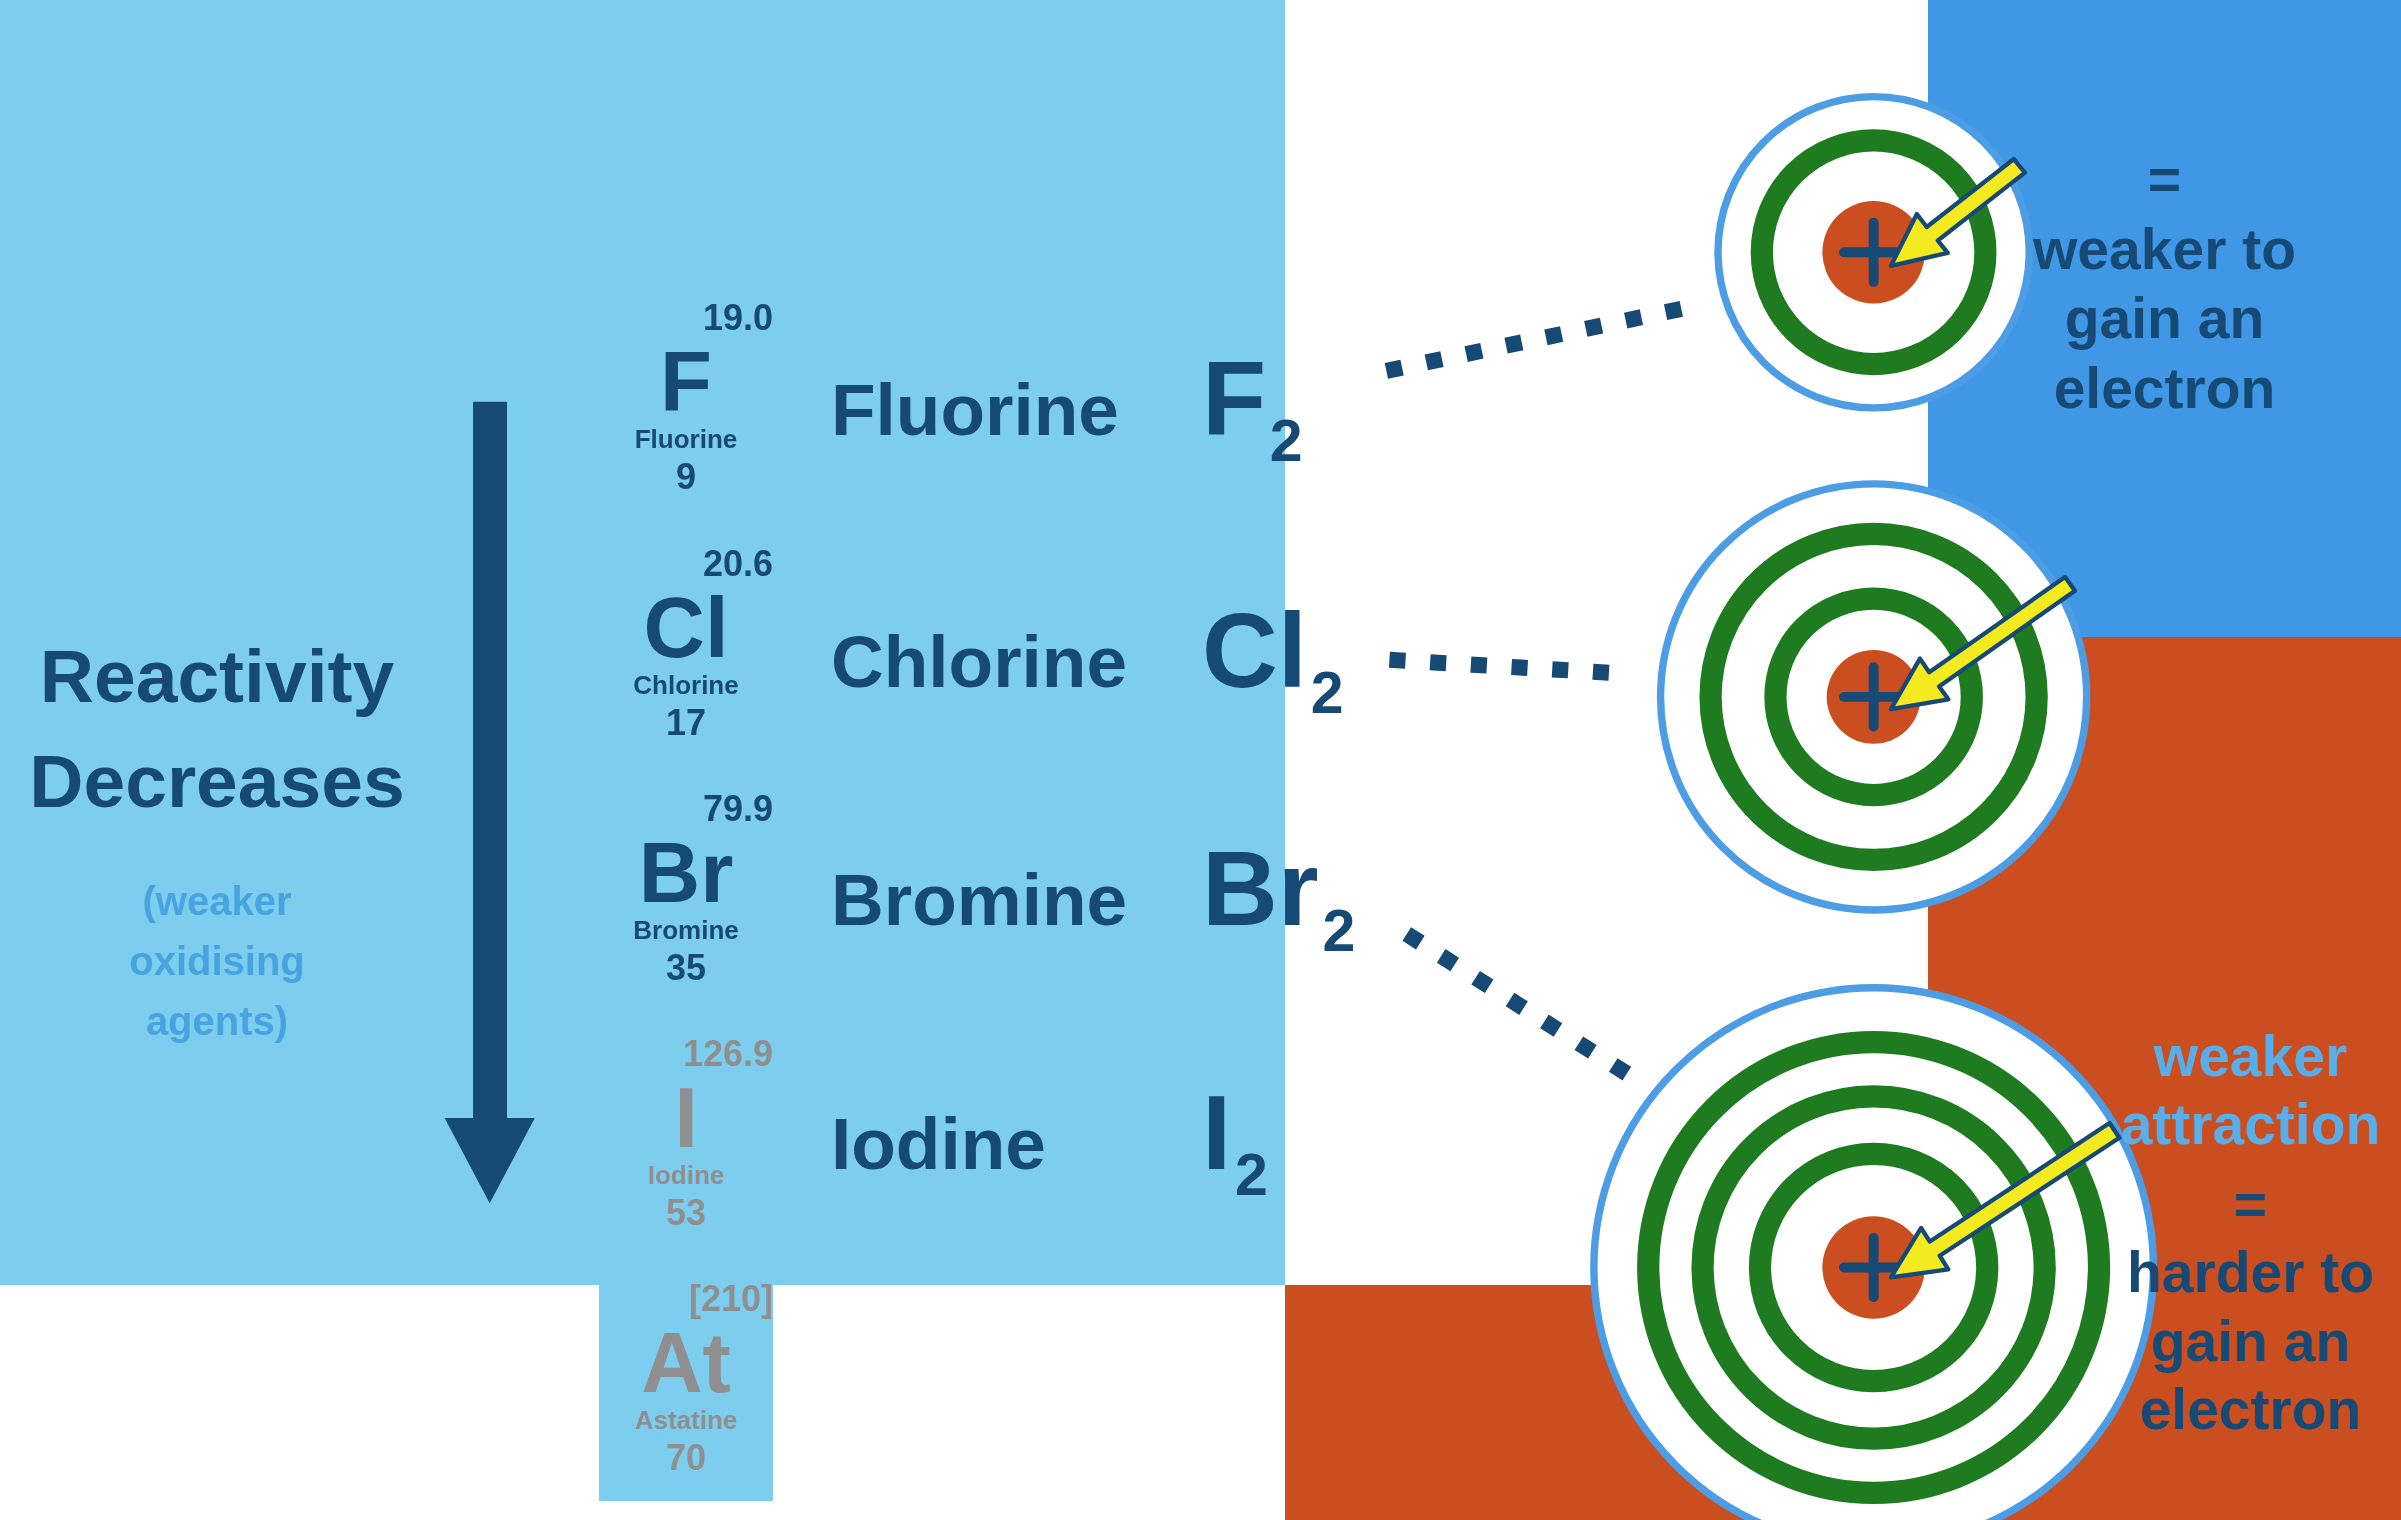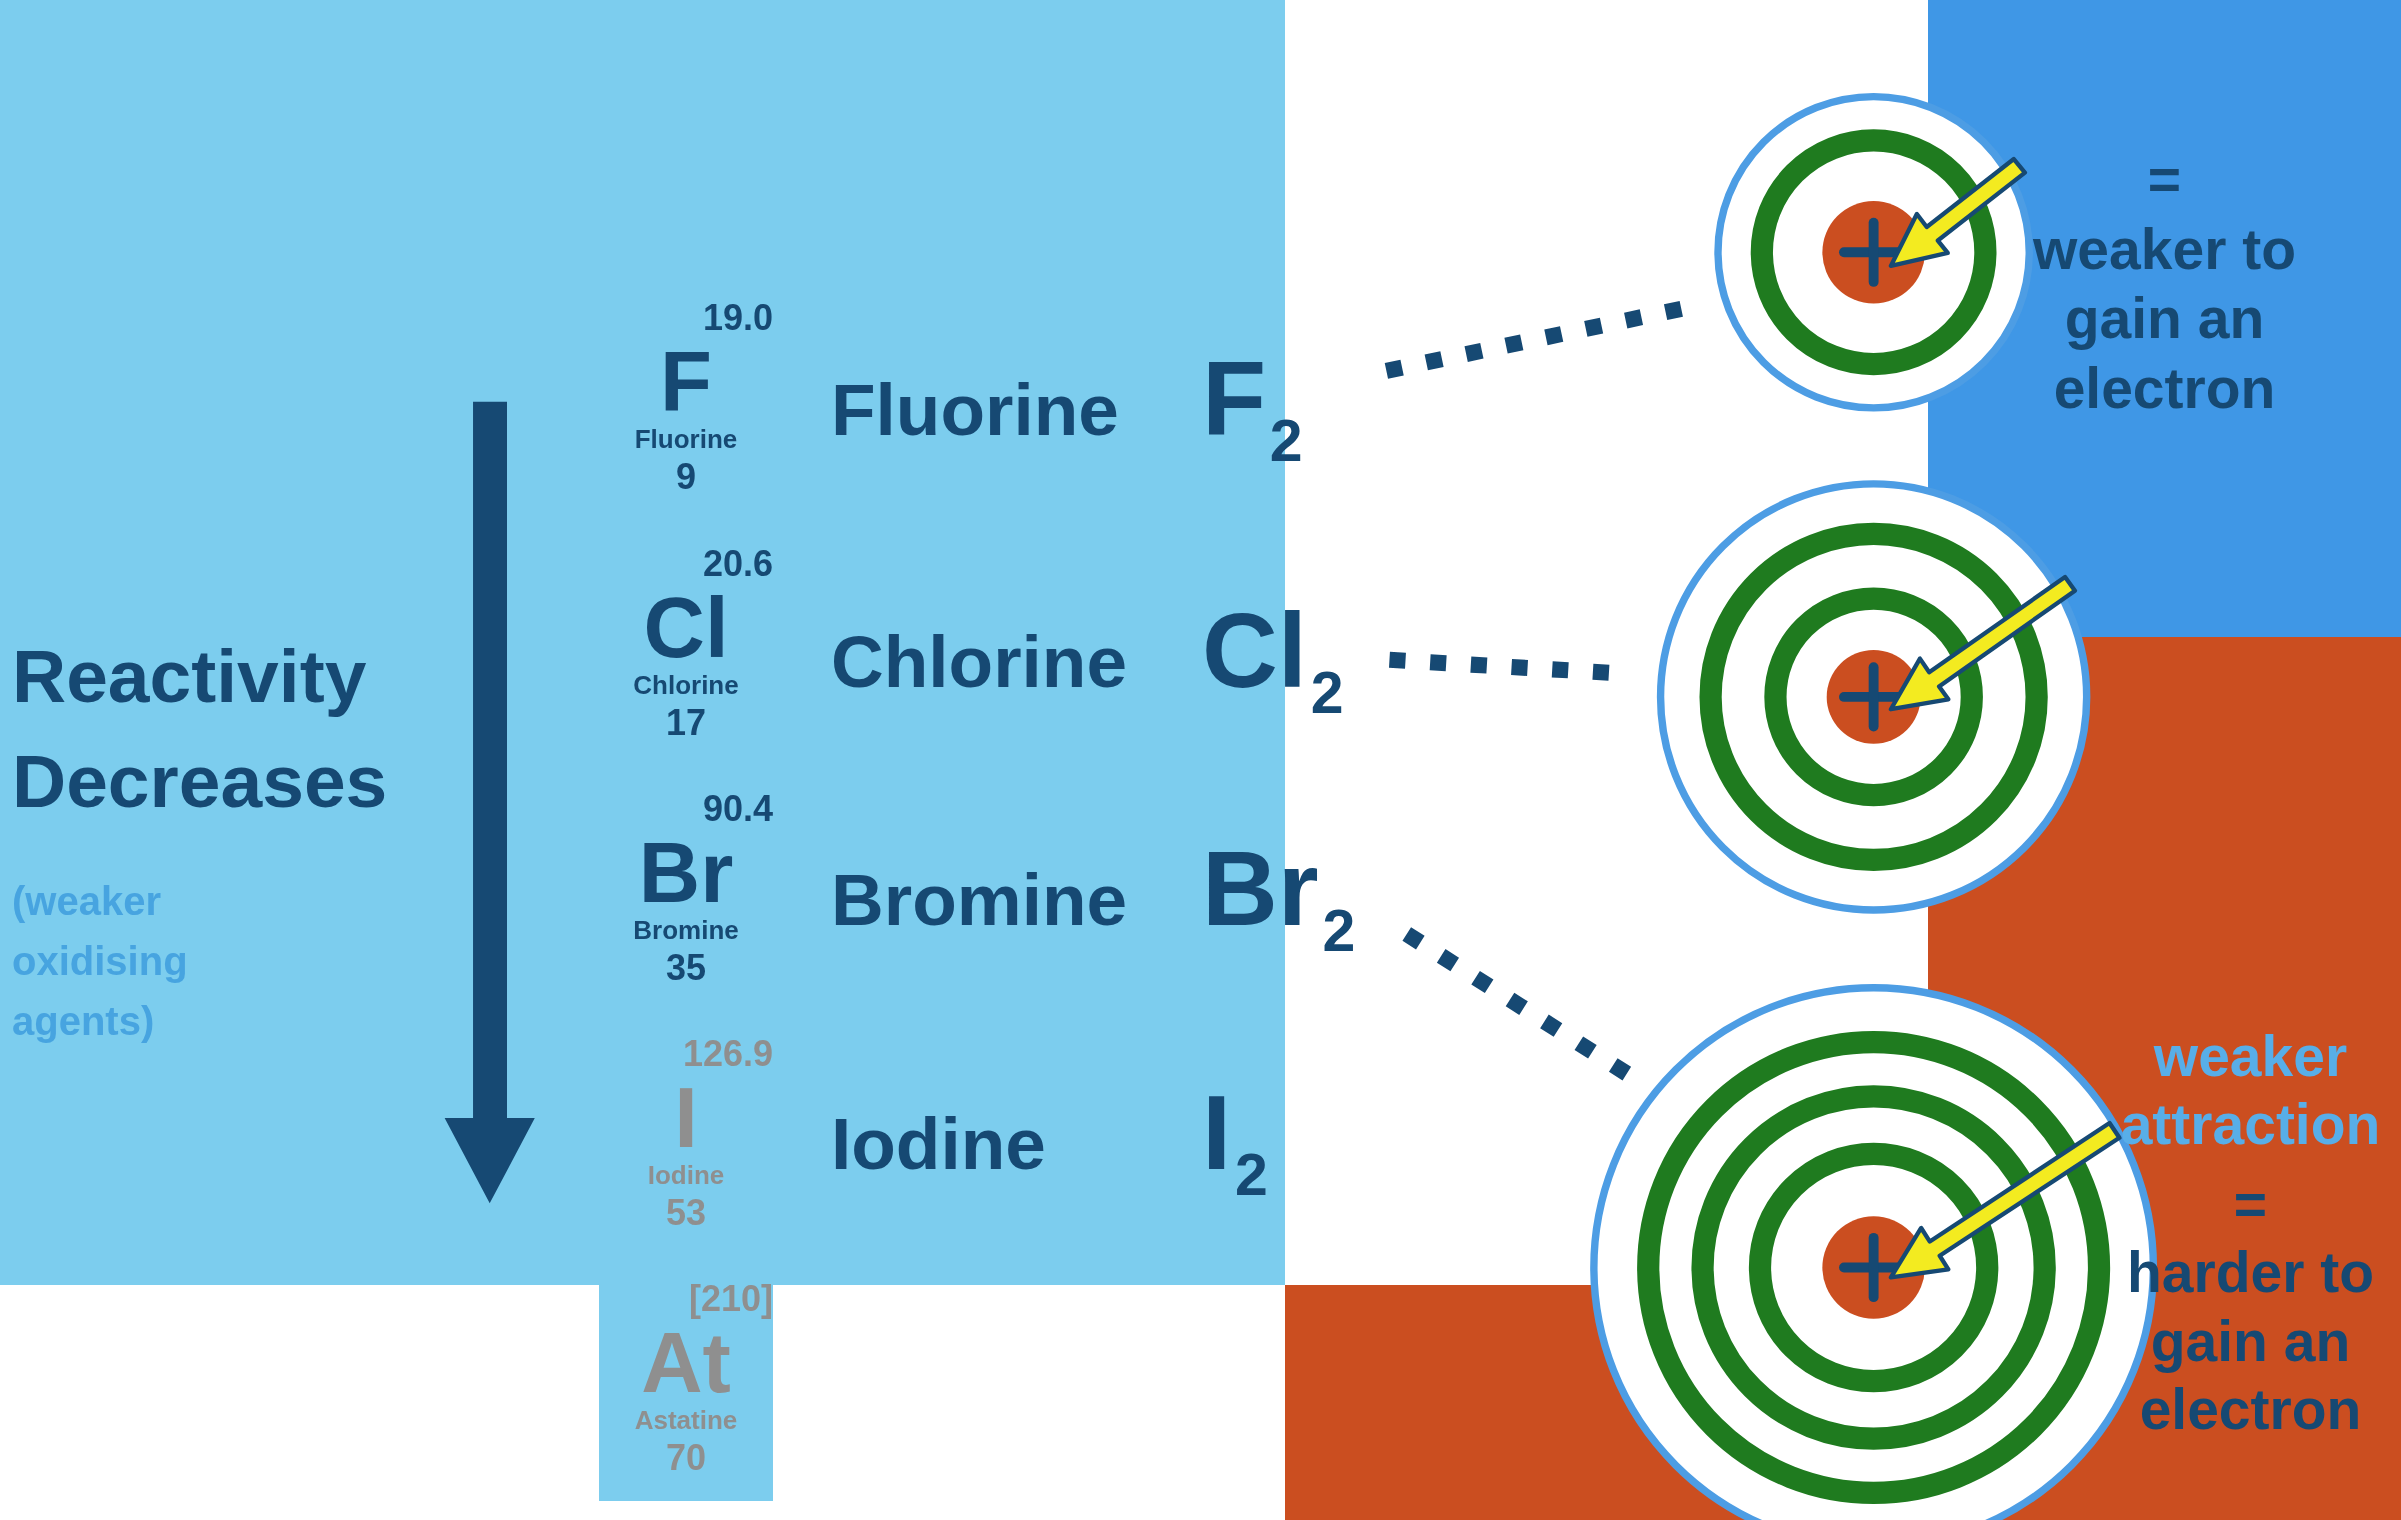--- a/index.html
+++ b/index.html
@@ -31,21 +31,21 @@
   .down-arrow{fill:var(--navy);}
   .dotted{stroke:var(--navy);stroke-width:26;stroke-dasharray:26 40;stroke-linecap:butt;}
   .outer-shell{fill:#ffffff;stroke:var(--shell-blue);stroke-width:12;}
   .electron-shell{fill:none;stroke:var(--shell-green);stroke-width:36;}
   .nucleus{fill:var(--nucleus-orange);}
   .plus{stroke:var(--navy);stroke-width:16;stroke-linecap:round;}
   .yellow-arrow{fill:var(--arrow-yellow);stroke:var(--navy);stroke-width:7;stroke-linejoin:round;}
 
   .txt{position:absolute;z-index:3;}
 
-  .reactivity{left:12px;top:624px;width:426px;}
+  .reactivity{left:4px;top:624px;width:426px;text-align:center;}
   .r-title{font-size:75px;line-height:1.4;color:var(--navy);}
   .r-sub{margin-top:37px;font-size:40px;line-height:1.5;color:var(--light-blue-text);}
 
   .tile{position:absolute;z-index:3;left:599px;width:174px;text-align:center;color:var(--navy);}
   .tile.muted{color:var(--muted-gray);}
   .tile .mass{text-align:right;padding-left:8.6px;font-size:36px;line-height:1.2;}
   .tile .symbol{font-size:85px;line-height:1.0;}
   .tile .ename{font-size:26px;line-height:1.2;}
   .tile .enum{font-size:36px;line-height:1.2;}
 
@@ -123,21 +123,21 @@
     <div class="ename">Fluorine</div>
     <div class="enum">9</div>
   </div>
   <div class="tile" style="top:542px">
     <div class="mass">20.6</div>
     <div class="symbol">Cl</div>
     <div class="ename">Chlorine</div>
     <div class="enum">17</div>
   </div>
   <div class="tile" style="top:787px">
-    <div class="mass">90.4</div>
+    <div class="mass">79.9</div>
     <div class="symbol">Br</div>
     <div class="ename">Bromine</div>
     <div class="enum">35</div>
   </div>
   <div class="tile muted" style="top:1032px">
     <div class="mass">126.9</div>
     <div class="symbol">I</div>
     <div class="ename">Iodine</div>
     <div class="enum">53</div>
   </div>

